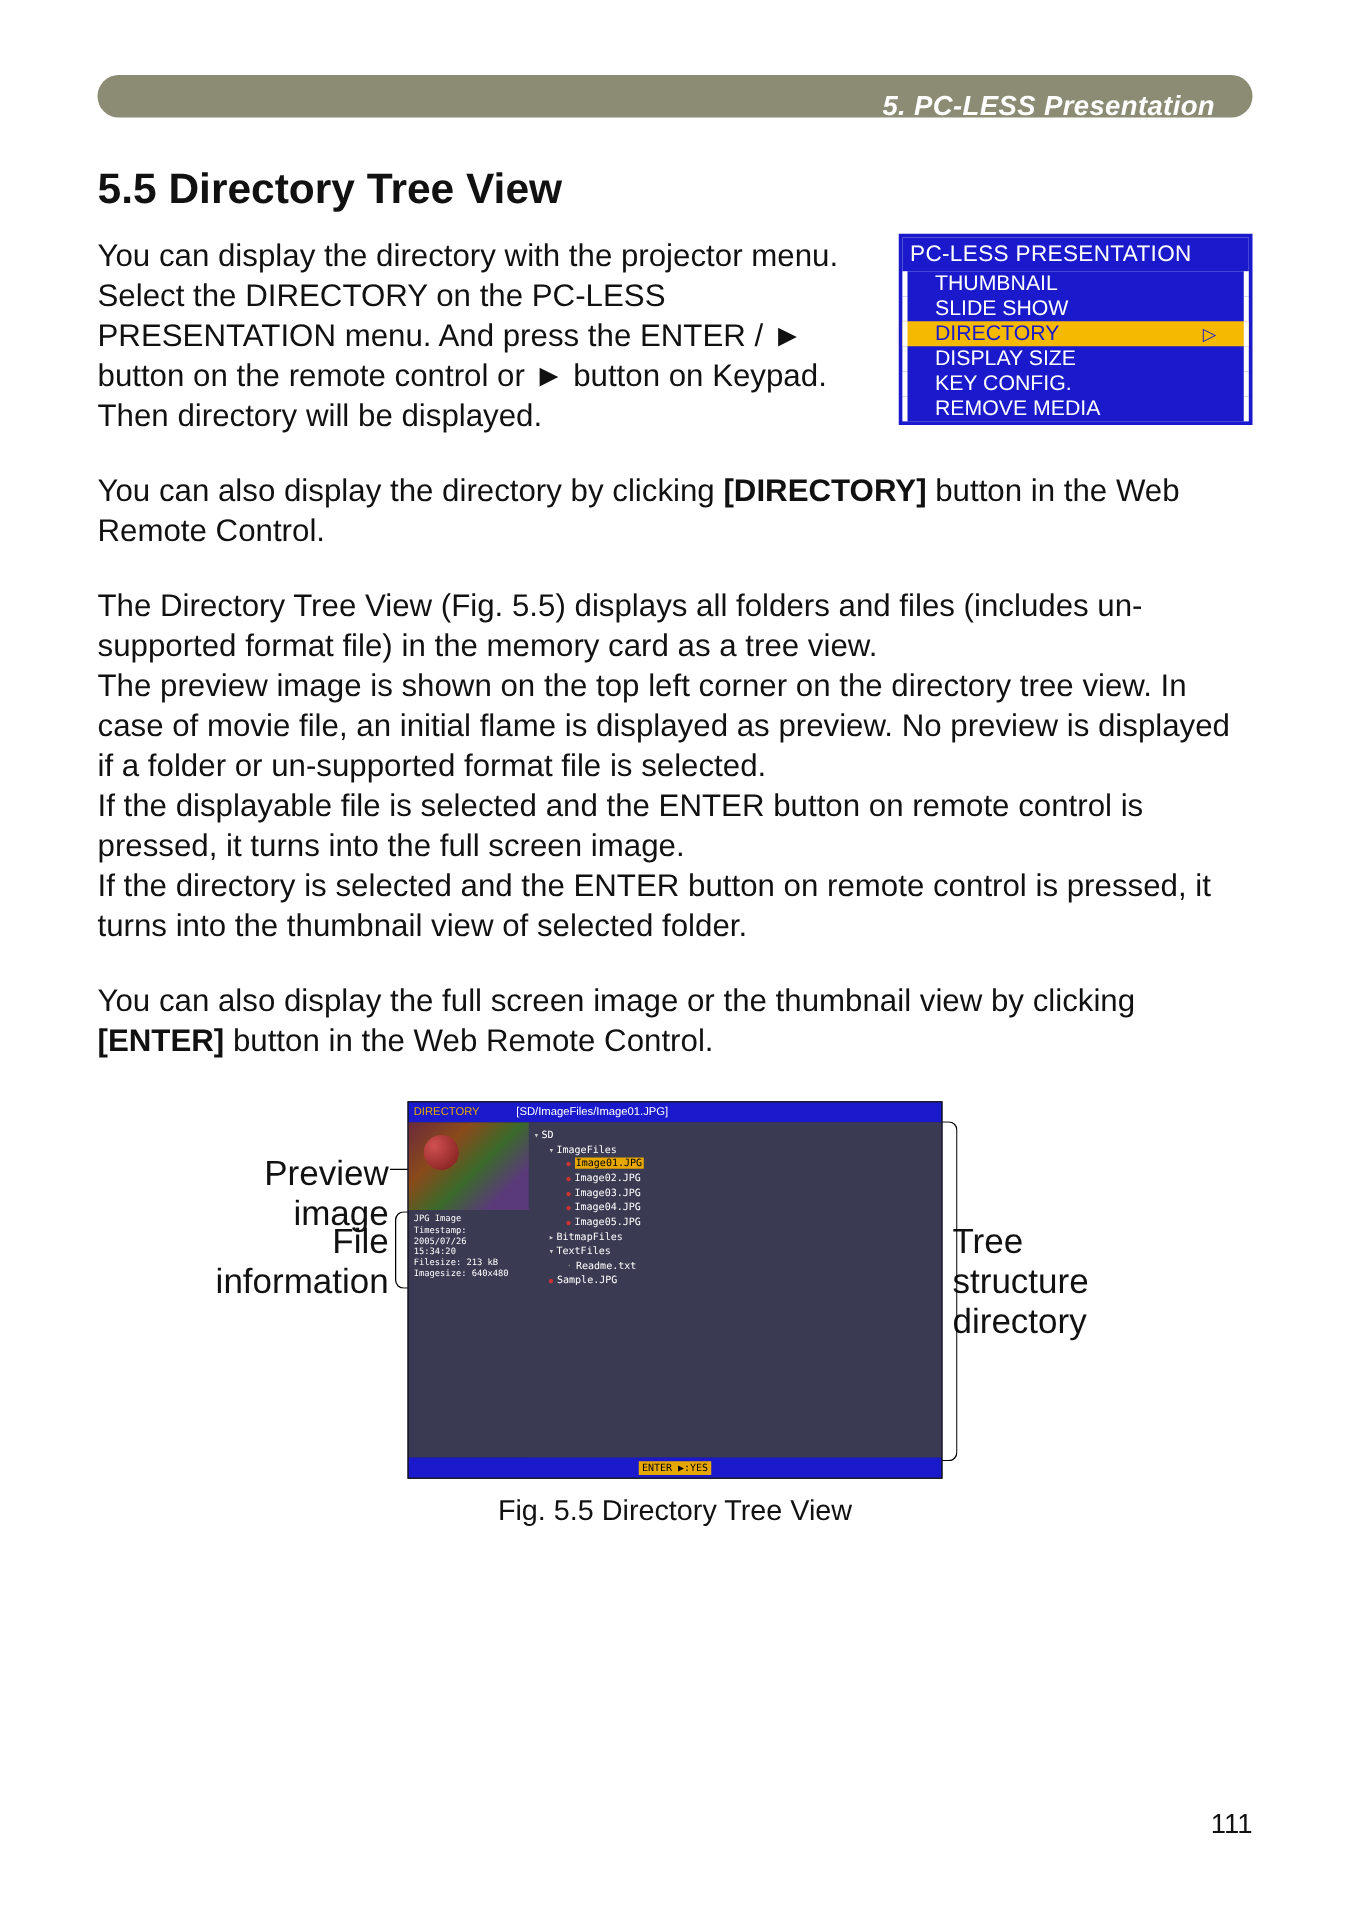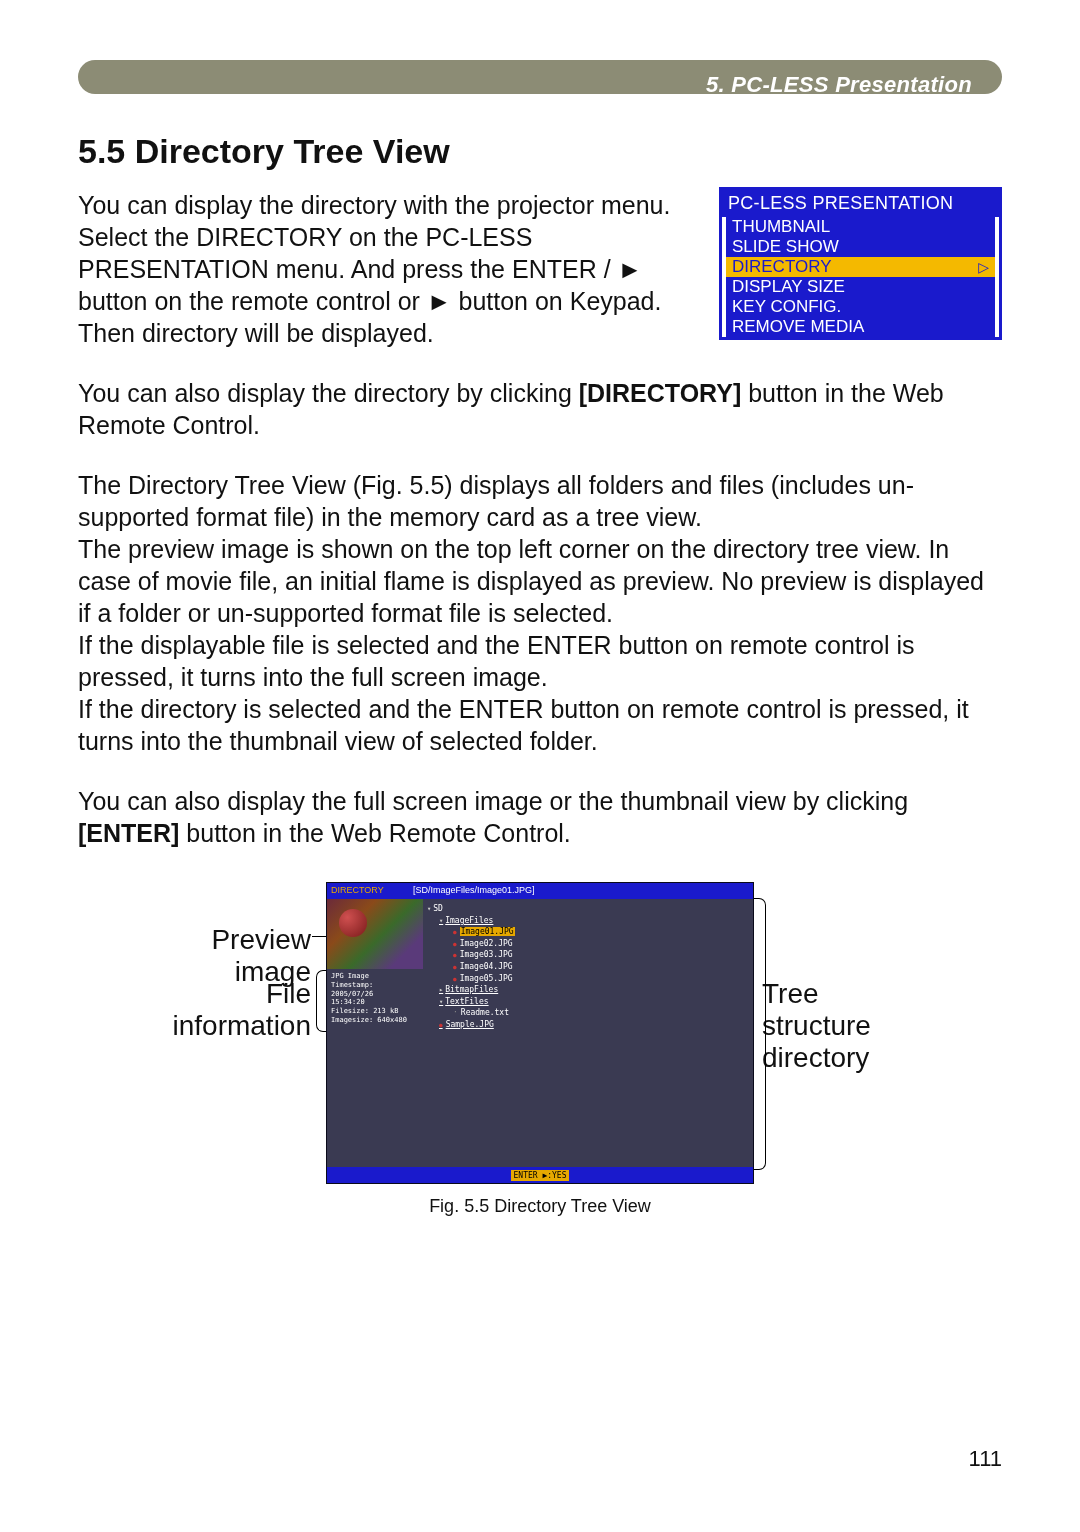--- a/index.html
+++ b/index.html
@@ -64,21 +64,21 @@
     padding: 2px 6px;
     font-weight: 500;
     letter-spacing: 0.3px;
   }
   .menu-items {
     background: #1a1acc;
   }
   .menu-item {
     color: #fff;
     font-size: 17px;
-    padding: 0px 6px;
+    padding: 0px 22px;
     border-left: 4px solid #fff;
     border-right: 4px solid #fff;
     line-height: 20px;
   }
   .menu-item.selected {
     background: #f4b900;
     color: #1a1acc;
     display: flex;
     justify-content: space-between;
     align-items: center;
@@ -179,21 +179,21 @@
   .tree .file-txt::before {
     content: "·";
     color: #888;
     margin-right: 3px;
   }
   .tree .sel {
     background: #e6a800;
     color: #000;
     padding: 0 1px;
   }
-  .ind1 { padding-left: 12px; text-decoration: underline; }
+  .ind1 { padding-left: 12px; }
   .ind2 { padding-left: 26px; }
   .dir-bottom {
     background: #1a1acc;
     height: 16px;
     display: flex;
     justify-content: center;
     align-items: center;
   }
   .enter-badge {
     background: #e6a800;
@@ -250,21 +250,21 @@
     top: 16px;
     width: 14px;
     height: 270px;
     border-right: 1.5px solid #000;
     border-top: 1.5px solid #000;
     border-bottom: 1.5px solid #000;
     border-radius: 0 7px 7px 0;
   }
   .fig-caption {
     text-align: center;
-    font-size: 18px;
+    font-size: 23px;
     margin-top: 12px;
     color: #111;
   }
   .page-number {
     position: absolute;
     bottom: 60px;
     right: 78px;
     font-size: 22px;
     color: #111;
   }

